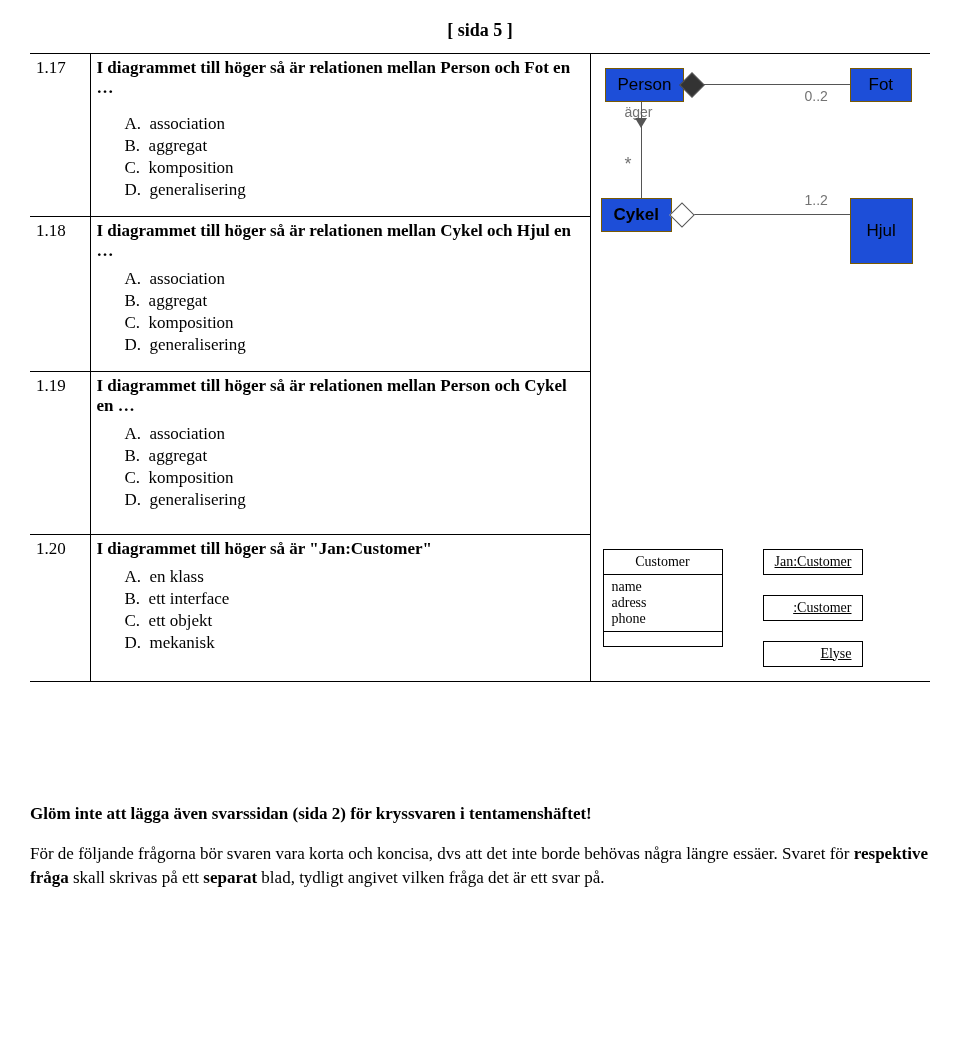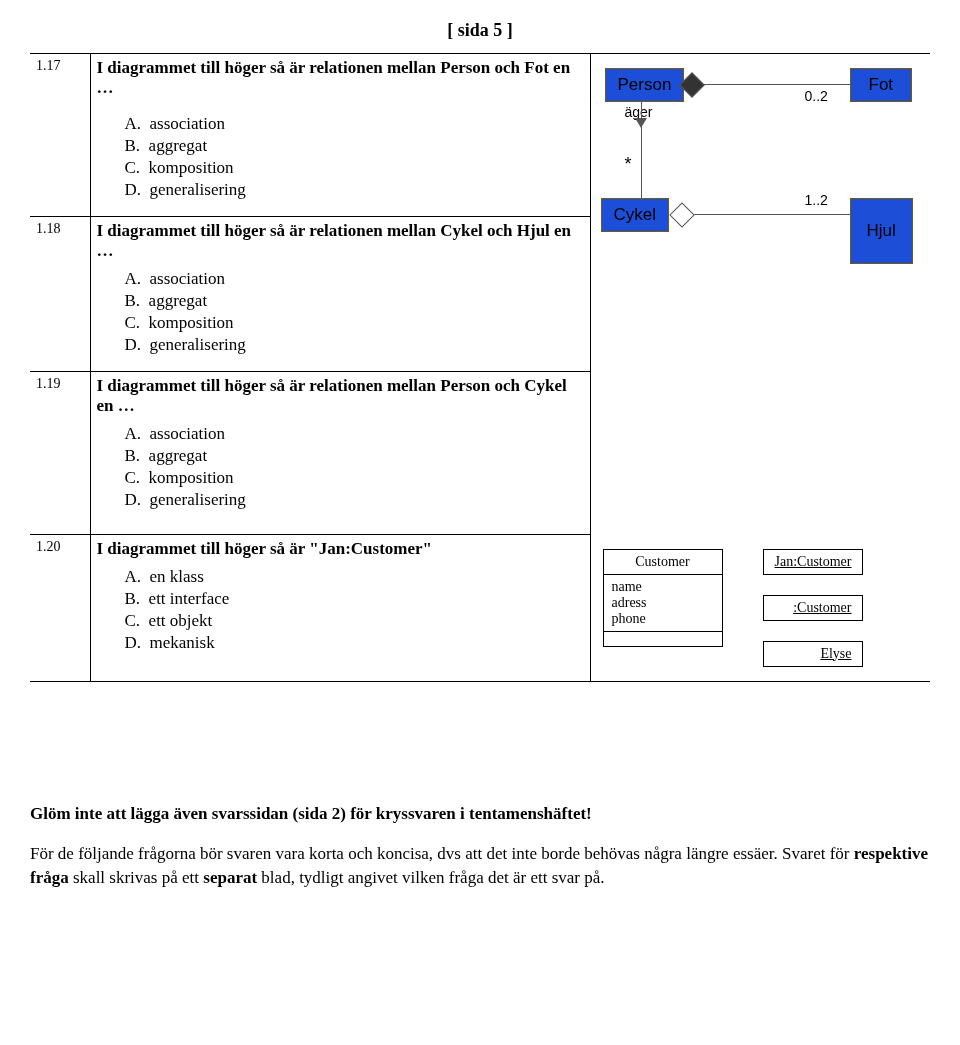--- a/index.html
+++ b/index.html
@@ -19,21 +19,21 @@
     margin-bottom: 12px;
   }
   .main-table {
     border-collapse: collapse;
     width: 100%;
   }
   .main-table td.qnum {
     vertical-align: top;
     width: 60px;
     padding: 4px 6px;
-    font-size: 14px;
+    font-size: 17px;
   }
   .main-table td.qbody {
     vertical-align: top;
     padding: 4px 6px;
     font-size: 17px;
     margin-left: 36px;
   }
   .main-table td.figcell {
     vertical-align: top;
     width: 340px;
@@ -58,21 +58,21 @@
     padding: 6px 12px;
     font-family: Arial, sans-serif;
     font-size: 17px;
     text-align: center;
   }
   .uml-line { position: absolute; background: #555; }
   .uml-label {
     position: absolute;
     font-family: Arial, sans-serif;
     font-size: 14px;
-    color: #000000;
+    color: #737373;
   }
   .diamond {
     position: absolute;
     width: 18px; height: 18px;
     transform: rotate(45deg);
     border: 1px solid #555;
   }
   .diamond.filled { background: #333; }
   .diamond.open { background: #fff; }
   .arrow-open {
@@ -152,21 +152,21 @@
         <div class="uml-label" style="left:210px; top:30px;">0..2</div>
 
         <div class="uml-label" style="left:30px; top:46px;">äger</div>
 
         <div class="uml-line" style="left:46px; top:44px; width:1px; height:98px;"></div>
 
         <div class="arrow-open" style="left:40px; top:60px;"></div>
 
         <div class="uml-label" style="left:30px; top:96px; font-size:18px;">*</div>
 
-        <div class="uml-box" style="left:6px; top:140px;">Cykel</div>
+        <div class="uml-box" style="left:6px; top:140px;font-weight:bold;">Cykel</div>
 
         <div class="uml-box" style="left:255px; top:140px; padding:22px 16px;">Hjul</div>
 
         <div class="uml-line" style="left:90px; top:156px; width:165px; height:1px;"></div>
 
         <div class="diamond open" style="left:78px; top:148px;"></div>
 
         <div class="uml-label" style="left:210px; top:134px;">1..2</div>
       </div>
     </td>

